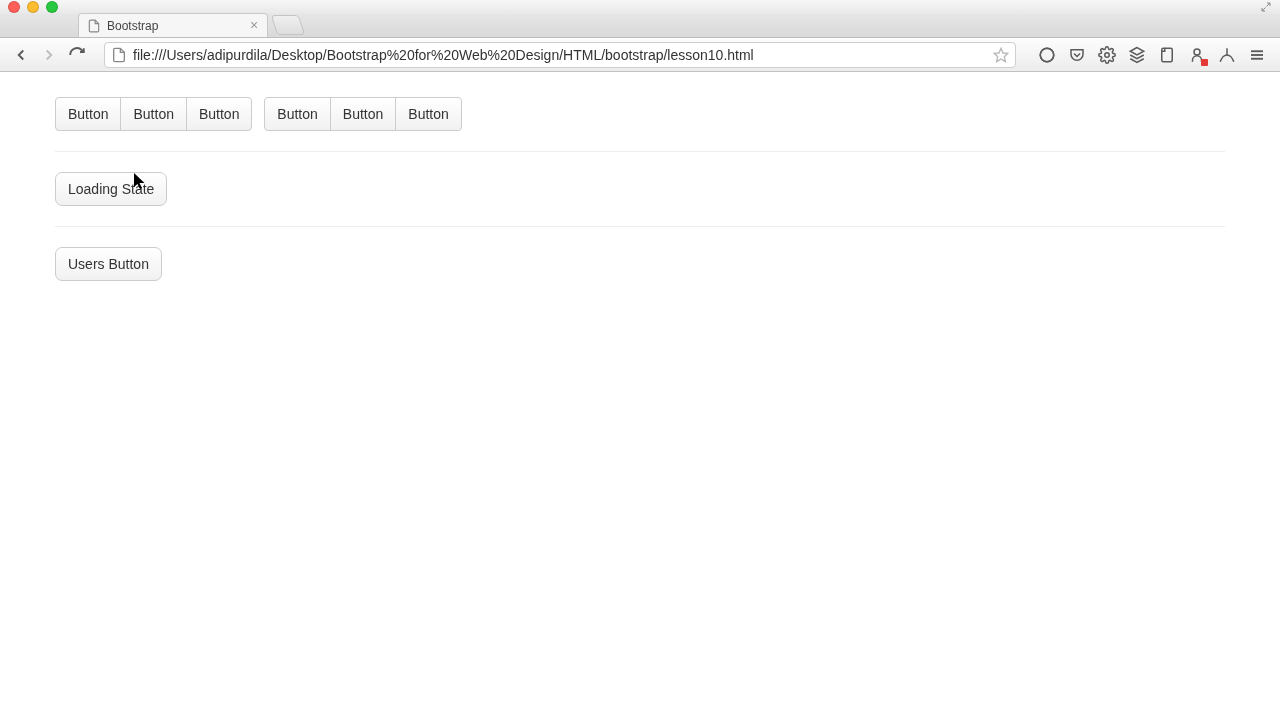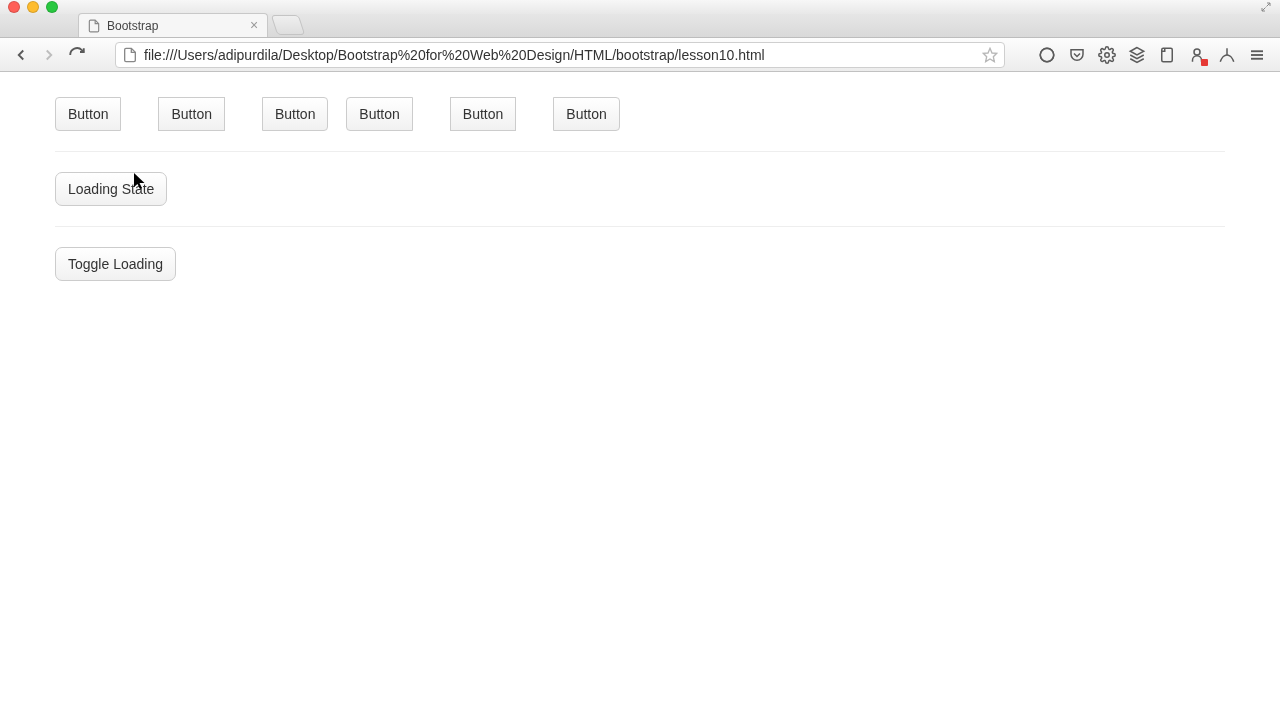--- a/index.html
+++ b/index.html
@@ -68,21 +68,21 @@
     transform:skewX(18deg);
   }
 
   
   .toolbar {
     height:34px;
     background: linear-gradient(#fdfdfd,#ececec);
     border-bottom:1px solid #c1c1c1;
     display:flex; align-items:center;
     padding:0 6px;
-    gap:23px;
+    gap:12px;
   }
   .nav-icons { display:flex; align-items:center; gap:10px; margin:0 6px; }
   .nav-icons .ico { width:18px; height:18px; color:#5a5a5a; display:flex; align-items:center; justify-content:center; }
   .nav-icons .ico.disabled { color:#bdbdbd; }
   .nav-icons .ico svg { width:18px; height:18px; display:block; }
 
   .omnibox {
     flex:1;
     height:26px;
     background:#fff;
@@ -103,23 +103,22 @@
   .ext-icons .ico { width:18px; height:18px; color:#5b5b5b; display:flex; align-items:center; justify-content:center; }
   .ext-icons .ico svg { width:18px; height:18px; display:block; }
   .ext-icons .ico.red-dot { position:relative; }
   .ext-icons .ico.red-dot::after {
     content:""; position:absolute; right:-2px; bottom:-2px;
     width:7px; height:7px; background:#e53935; border-radius:1px;
   }
 
   
   .page { padding:25px 55px; }
-  .btn-group { display:inline-flex; vertical-align:top; margin-right:14px;
+  .btn-group { display:inline-flex; vertical-align:top; margin-right:8px;
     border-radius:5px;
-    gap:38px;
   }
   .btn {
     display:inline-block;
     padding:6px 12px;
     font-size:14px; line-height:1.42857143;
     text-align:center; white-space:nowrap;
     vertical-align:middle;
     cursor:pointer;
     background:linear-gradient(#ffffff,#f1f1f1);
     border:1px solid #ccc;
@@ -273,21 +272,21 @@
       <button class="btn">Button</button>
     </div>
   </div>
 
   <hr>
 
   <button class="btn">Loading State</button>
 
   <hr>
 
-  <button class="btn">Toggle Loading</button>
+  <button class="btn">Users Button</button>
 
 </div>
 
 <div class="cursor-ptr">
   <svg viewBox="0 0 14 18">
       <path d="M1 1l0 14 3.5-3 2.5 5 2-1-2.5-5 5 0z" fill="#000"></path>
     </svg>
 </div>
 
 </body></html>

